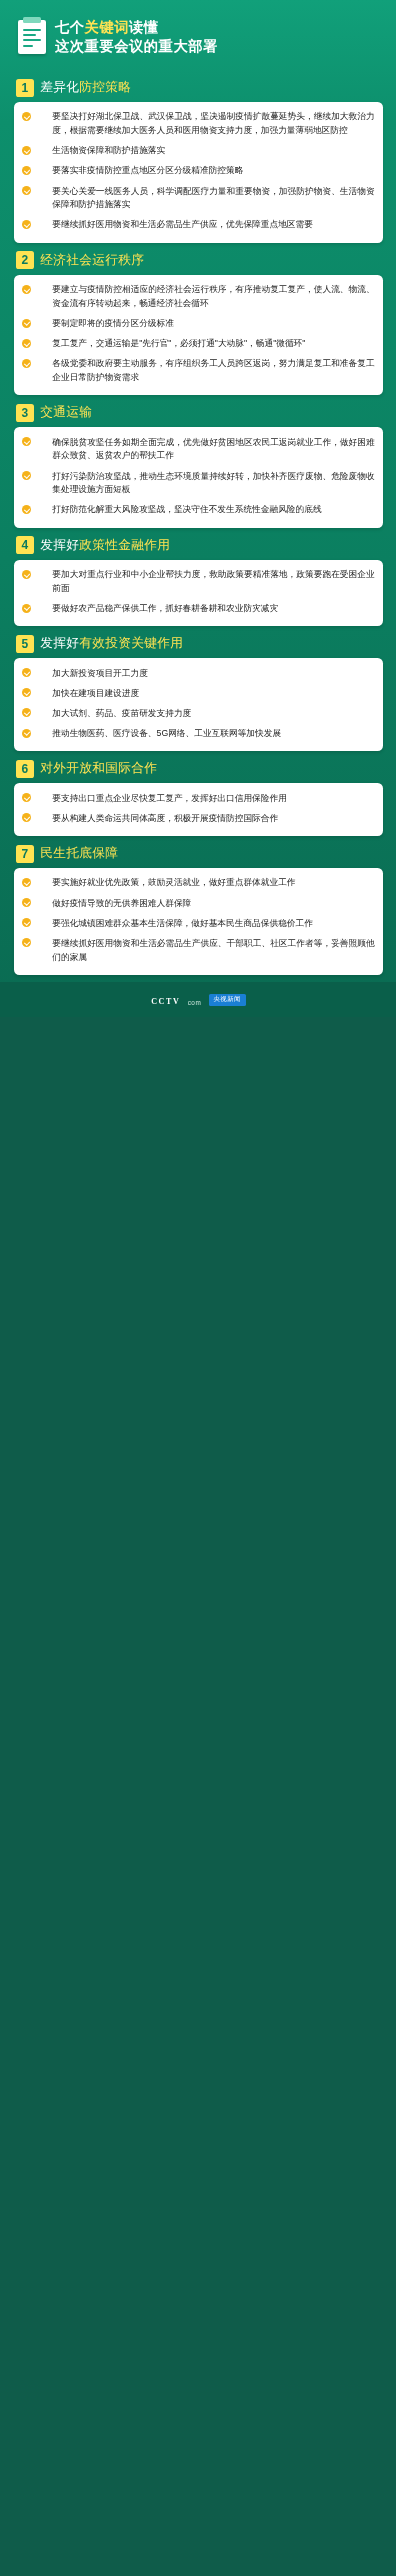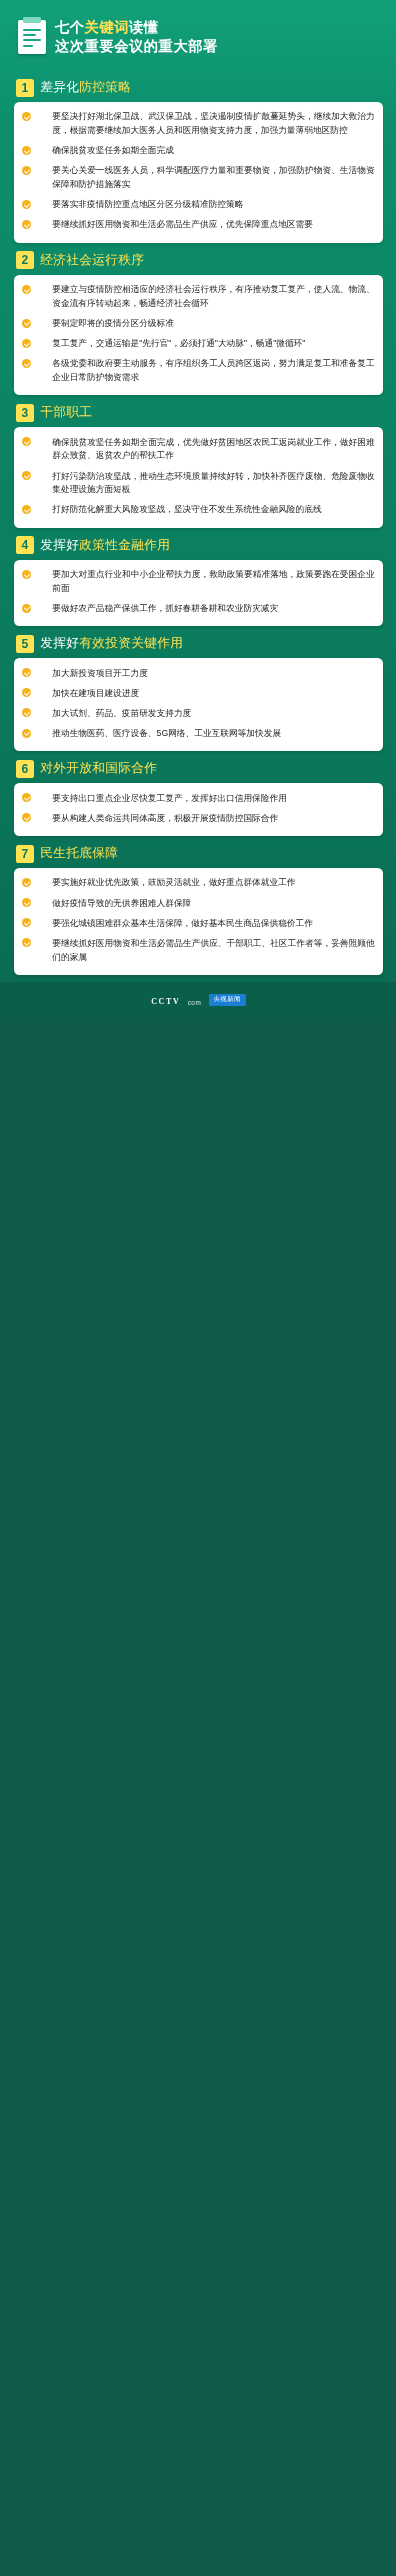--- a/index.html
+++ b/index.html
@@ -169,29 +169,29 @@
           <div class="num">1</div>
           <div class="sec-title"><span>差异化</span><span class="em">防控策略</span></div>
         </div>
         <div class="card">
           <div class="item">
             <span class="tick"></span>
             <p>要坚决打好湖北保卫战、武汉保卫战，坚决遏制疫情扩散蔓延势头，继续加大救治力度，根据需要继续加大医务人员和医用物资支持力度，加强力量薄弱地区防控</p>
           </div>
           <div class="item">
             <span class="tick"></span>
-            <p>确保脱贫攻坚任务如期全面完成</p>
+            <p>生活物资保障和防护措施落实</p>
+          </div>
+          <div class="item">
+            <span class="tick"></span>
+            <p>要落实非疫情防控重点地区分区分级精准防控策略</p>
           </div>
           <div class="item">
             <span class="tick"></span>
             <p>要关心关爱一线医务人员，科学调配医疗力量和重要物资，加强防护物资、生活物资保障和防护措施落实</p>
-          </div>
-          <div class="item">
-            <span class="tick"></span>
-            <p>要落实非疫情防控重点地区分区分级精准防控策略</p>
           </div>
           <div class="item">
             <span class="tick"></span>
             <p>要继续抓好医用物资和生活必需品生产供应，优先保障重点地区需要</p>
           </div>
         </div>
       </div>
       <div class="section">
         <div class="sec-head">
           <div class="num">2</div>
@@ -212,21 +212,21 @@
           </div>
           <div class="item">
             <span class="tick"></span>
             <p>各级党委和政府要主动服务，有序组织务工人员跨区返岗，努力满足复工和准备复工企业日常防护物资需求</p>
           </div>
         </div>
       </div>
       <div class="section">
         <div class="sec-head">
           <div class="num">3</div>
-          <div class="sec-title"><span></span><span class="em">干部职工</span></div>
+          <div class="sec-title"><span></span><span class="em">交通运输</span></div>
         </div>
         <div class="card">
           <div class="item">
             <span class="tick"></span>
             <p>确保脱贫攻坚任务如期全面完成，优先做好贫困地区农民工返岗就业工作，做好困难群众致贫、返贫农户的帮扶工作</p>
           </div>
           <div class="item">
             <span class="tick"></span>
             <p>打好污染防治攻坚战，推动生态环境质量持续好转，加快补齐医疗废物、危险废物收集处理设施方面短板</p>
           </div>

